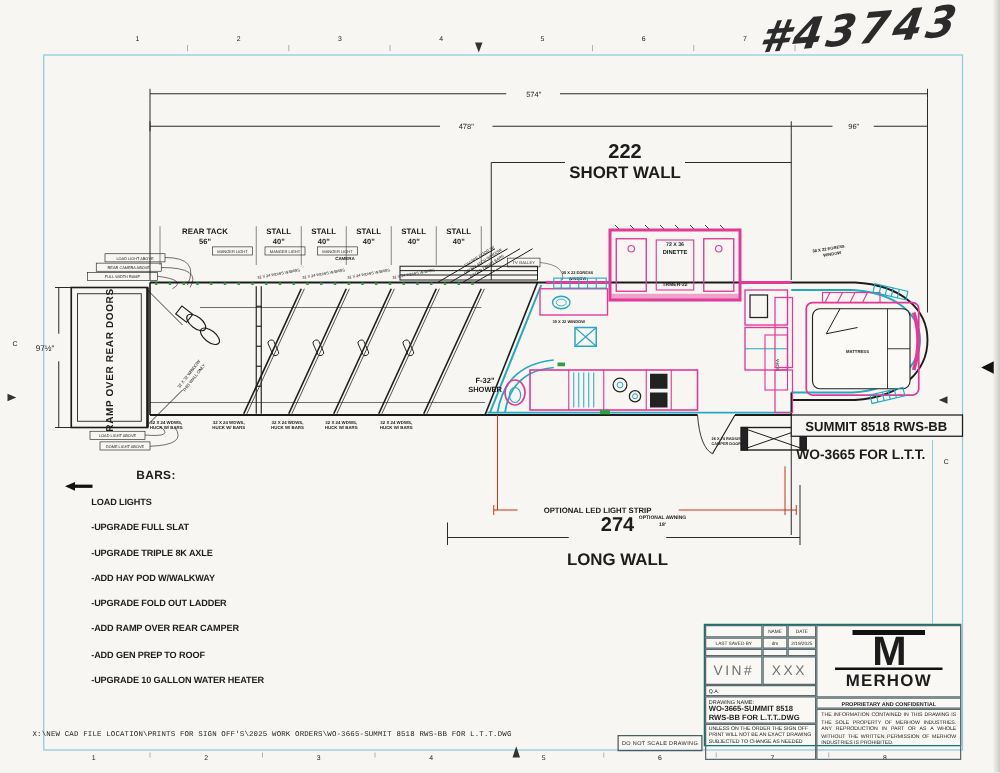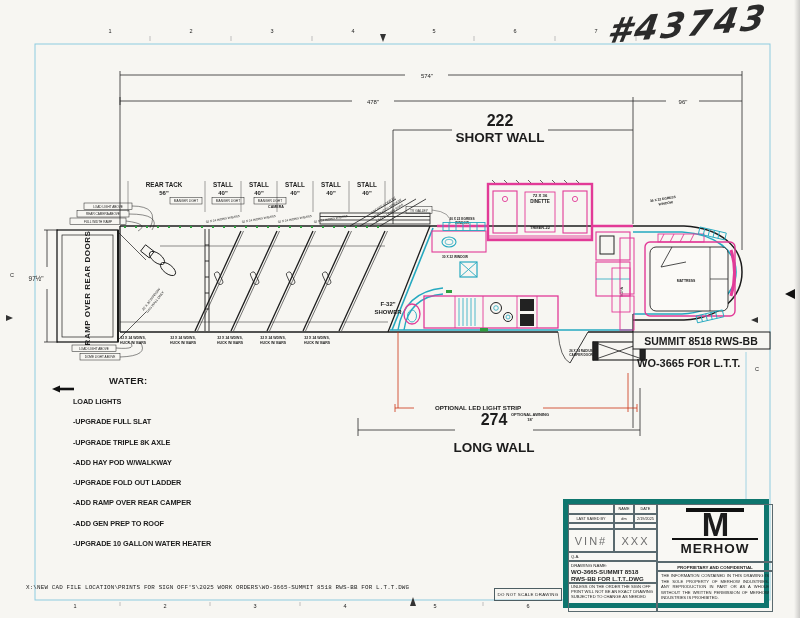--- a/index.html
+++ b/index.html
@@ -6,21 +6,21 @@
   .sheet{position:relative;width:800px;height:618px;background:#f7f6f2;overflow:hidden;
          font-family:"Liberation Sans",sans-serif;color:#1c1c1c;}
   .sheet *{box-sizing:border-box;}
   svg{position:absolute;left:0;top:0;}
   svg text{font-family:"Liberation Sans",sans-serif;fill:#1c1c1c;}
   .hand{position:absolute;left:608px;top:4px;font:italic 600 34px "DejaVu Sans",sans-serif;
         color:#2b2b2b;transform:rotate(-5deg) skewX(-14deg);letter-spacing:3px;}
   .notes{position:absolute;left:73px;top:375px;}
   .notes .nt{font-size:9.5px;font-weight:bold;margin-left:36px;letter-spacing:.3px;}
   .notes .ni{font-size:7.3px;font-weight:bold;line-height:9.3px;letter-spacing:-.1px;white-space:pre;margin-top:11px;}
-  .tb{position:absolute;left:563px;top:499px;width:206px;height:109px;border:5px solid #0f766e;background:#f9f8f4;}
+  .tb{position:absolute;left:563px;top:499px;width:206px;height:98px;border:1px solid #0f766e;background:#f9f8f4;}
   .tb .cell{position:absolute;border:0.5px solid #5a6a6f;overflow:hidden;}
   .tb .c{display:flex;align-items:center;justify-content:center;text-align:center;}
   .f38{font-size:3.8px;} .f42{font-size:4.2px;}
   .vin{font-size:11px;letter-spacing:2px;color:#6f6f6f;font-weight:400;}
   .dn1{font-size:4.4px;margin:1px 0 0 2px;}
   .dn2{font-size:6.1px;font-weight:bold;margin-left:2px;line-height:7px;}
   .disc{font-size:4.15px;line-height:4.9px;margin:1px 2px;}
   .logoM{font-size:33px;font-weight:900;line-height:26px;text-align:center;letter-spacing:-1px;}
   .merhow{font-size:13.5px;font-weight:900;letter-spacing:1px;text-align:center;border-top:2.5px solid #111;
           width:86px;margin:0 auto;padding-top:1px;}
@@ -450,21 +450,21 @@
 
   <g>
     <line x1="60" y1="389" x2="74" y2="389" stroke="#111" stroke-width="2.6"></line>
     <polygon points="60,385.5 60,392.5 52,389" fill="#111"></polygon>
   </g>
 </svg>
 
   <div class="hand">#43743</div>
 
   <div class="notes">
-    <div class="nt">WATER:</div>
+    <div class="nt">BARS:</div>
     <div class="ni">LOAD LIGHTS</div>
     <div class="ni">-UPGRADE FULL SLAT</div>
     <div class="ni">-UPGRADE TRIPLE 8K AXLE</div>
     <div class="ni">-ADD HAY POD W/WALKWAY</div>
     <div class="ni">-UPGRADE FOLD OUT LADDER</div>
     <div class="ni">-ADD RAMP OVER REAR CAMPER</div>
     <div class="ni">-ADD GEN PREP TO ROOF</div>
     <div class="ni">-UPGRADE 10 GALLON WATER HEATER</div>
   </div>
 

